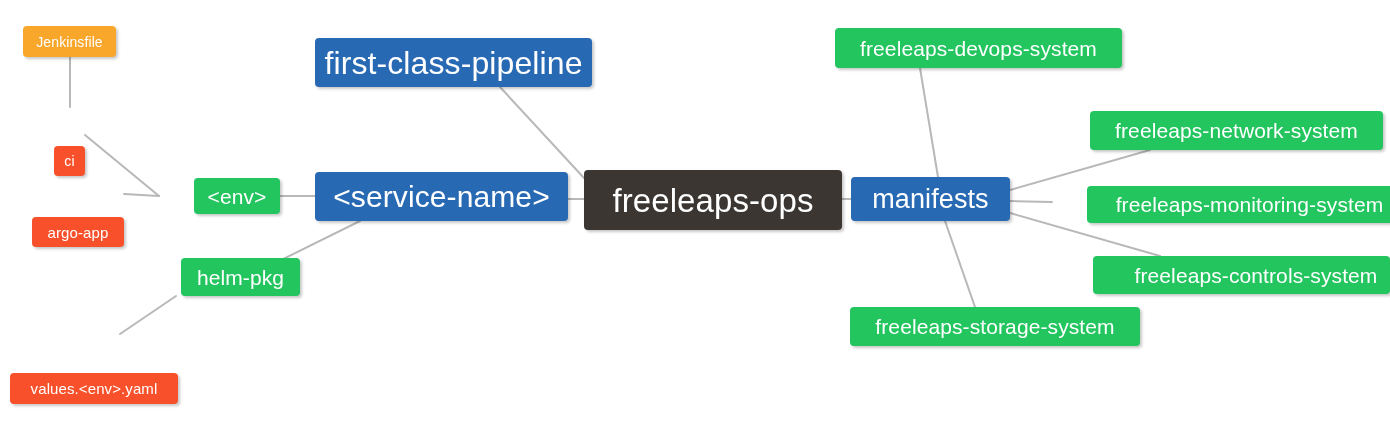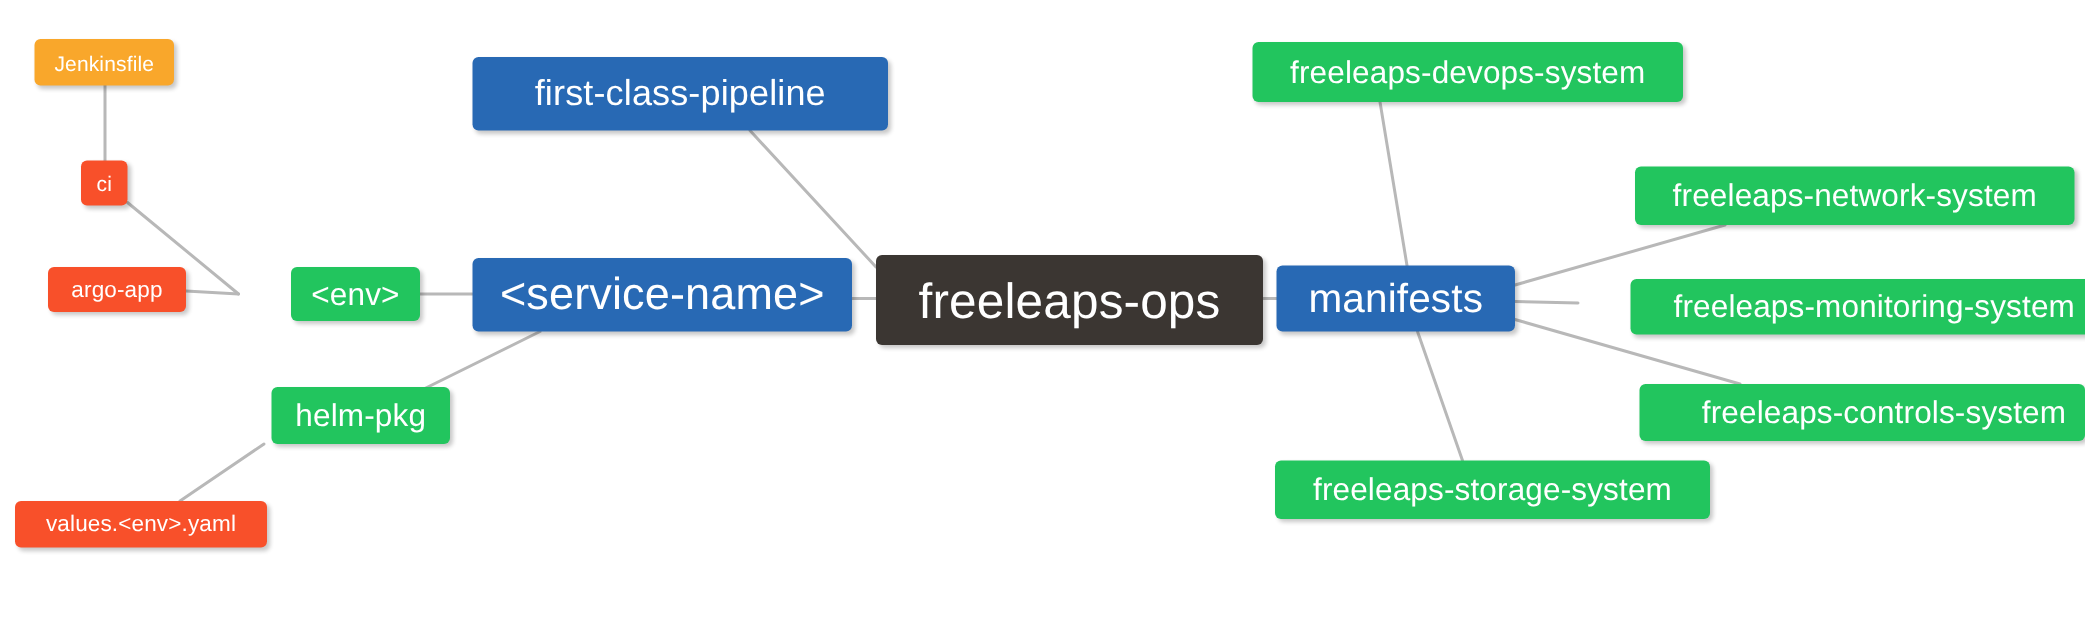--- a/index.html
+++ b/index.html
@@ -38,21 +38,21 @@
     white-space: nowrap;
     line-height: 1;
     box-shadow: 2px 2px 3px rgba(0,0,0,0.22);
     padding: 0 10px;
     letter-spacing: 0.1px;
   }
   .n-root   { background: #3b3632; }
   .n-blue   { background: #2869b4; }
   .n-green  { background: #22c55e; margin-left: 35px; }
   .n-orange { background: #f9a72b; }
-  .n-red    { background: #f8502a; }
+  .n-red    { background: #f8502a; margin-top: 39px; }
 </style>
 </head>
 <body>
 
 <div id="canvas">
   <svg id="edges" width="1390" height="421" viewBox="0 0 1390 421">
       <line x1="70" y1="57" x2="70" y2="107" stroke="#b8b8b8" stroke-width="2" stroke-linecap="round"></line>
       <line x1="85" y1="135" x2="159" y2="196" stroke="#b8b8b8" stroke-width="2" stroke-linecap="round"></line>
       <line x1="124" y1="194" x2="159" y2="196" stroke="#b8b8b8" stroke-width="2" stroke-linecap="round"></line>
       <line x1="245" y1="196" x2="315" y2="196" stroke="#b8b8b8" stroke-width="2" stroke-linecap="round"></line>
@@ -67,21 +67,21 @@
       <line x1="1010" y1="213" x2="1160" y2="256" stroke="#b8b8b8" stroke-width="2" stroke-linecap="round"></line>
       <line x1="945" y1="221" x2="975" y2="307" stroke="#b8b8b8" stroke-width="2" stroke-linecap="round"></line>
     </svg>
   <div id="node-layer">
       <div class="node n-orange" style="left: 23px; top: 26px; width: 93px; height: 31px; font-size: 14px;">Jenkinsfile</div>
       <div class="node n-red" style="left: 54px; top: 107px; width: 31px; height: 30px; font-size: 14px;">ci</div>
       <div class="node n-red" style="left: 32px; top: 178px; width: 92px; height: 30px; font-size: 15px;">argo-app</div>
       <div class="node n-green" style="left: 159px; top: 178px; width: 86px; height: 36px; font-size: 21px; text-align: center;">&lt;env&gt;</div>
       <div class="node n-green" style="left: 146px; top: 258px; width: 119px; height: 38px; font-size: 21px;">helm-pkg</div>
       <div class="node n-red" style="left: 10px; top: 334px; width: 168px; height: 31px; font-size: 15px;">values.&lt;env&gt;.yaml</div>
-      <div class="node n-blue" style="left: 315px; top: 38px; width: 277px; height: 49px; font-size: 24px;">first-class-pipeline</div>
+      <div class="node n-blue" style="left: 315px; top: 38px; width: 277px; height: 49px; font-size: 32px;">first-class-pipeline</div>
       <div class="node n-blue" style="left: 315px; top: 172px; width: 253px; height: 49px; font-size: 30px;">&lt;service-name&gt;</div>
       <div class="node n-root" style="left: 584px; top: 170px; width: 258px; height: 60px; font-size: 33px;">freeleaps-ops</div>
       <div class="node n-blue" style="left: 851px; top: 177px; width: 159px; height: 44px; font-size: 27px;">manifests</div>
       <div class="node n-green" style="left: 800px; top: 28px; width: 287px; height: 40px; font-size: 21px;">freeleaps-devops-system</div>
       <div class="node n-green" style="left: 1055px; top: 111px; width: 293px; height: 39px; font-size: 21px;">freeleaps-network-system</div>
       <div class="node n-green" style="left: 1052px; top: 186px; width: 325px; height: 37px; font-size: 21px;">freeleaps-monitoring-system</div>
       <div class="node n-green" style="left: 1058px; top: 256px; width: 297px; height: 38px; font-size: 21px; padding-left: 39px;">freeleaps-controls-system</div>
       <div class="node n-green" style="left: 815px; top: 307px; width: 290px; height: 39px; font-size: 21px;">freeleaps-storage-system</div>
     </div>
 </div>

